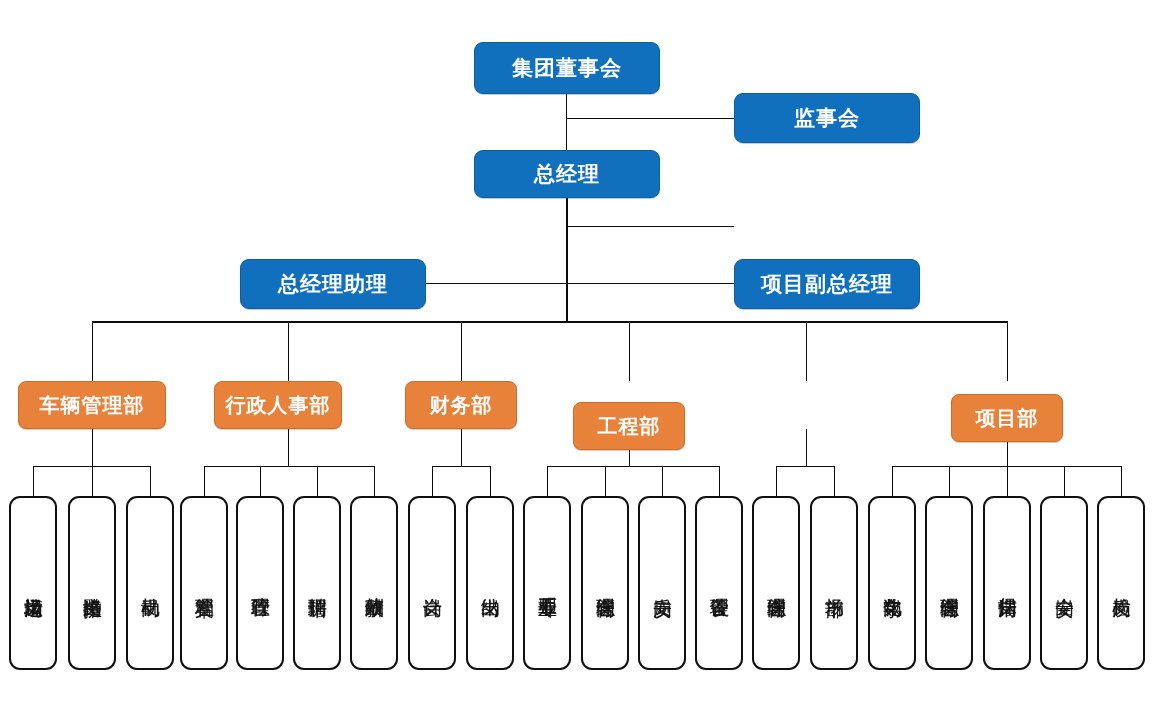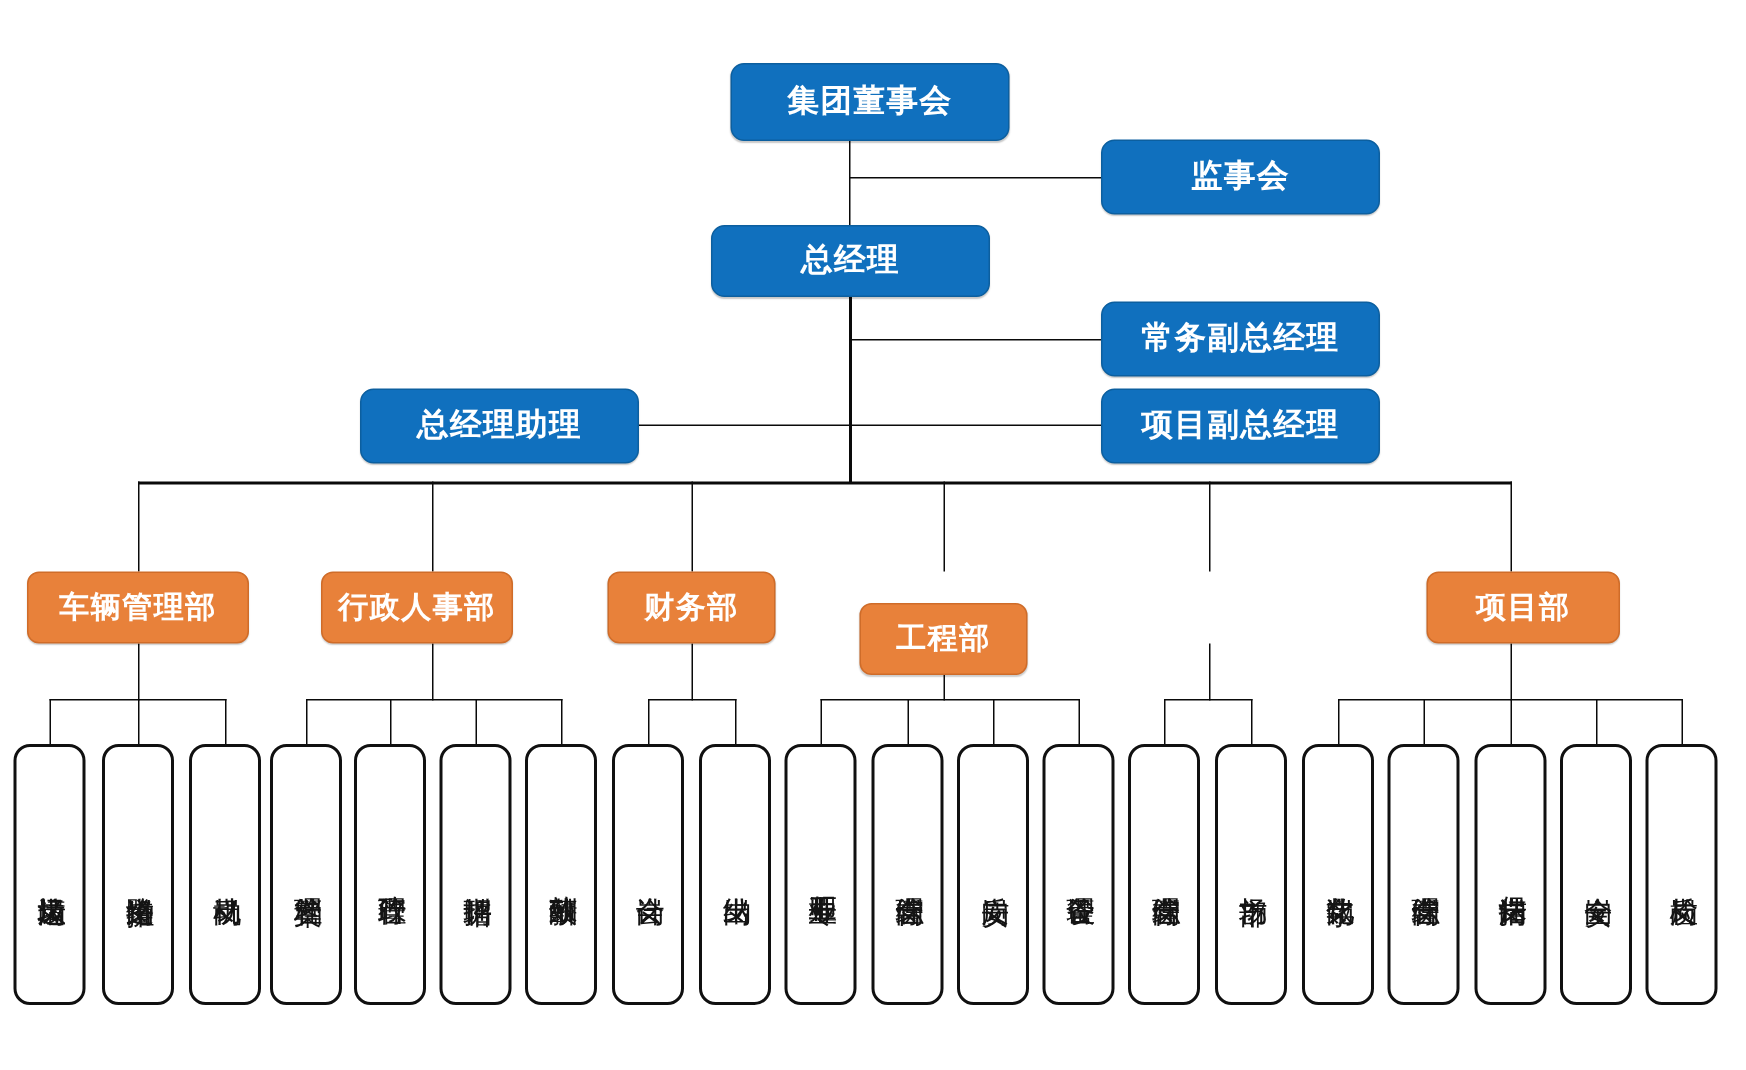--- a/index.html
+++ b/index.html
@@ -131,42 +131,41 @@
   <div class="line v" style="left:834px; top:466px; height:31px;"></div>
 
   <div class="line v" style="left:1007px; top:429px; height:38px;"></div>
   <div class="line h" style="left:892px; top:466px; width:230px;"></div>
   <div class="line v" style="left:892px; top:466px; height:31px;"></div>
   <div class="line v" style="left:949px; top:466px; height:31px;"></div>
   <div class="line v" style="left:1007px; top:466px; height:31px;"></div>
   <div class="line v" style="left:1064px; top:466px; height:31px;"></div>
   <div class="line v" style="left:1121px; top:466px; height:31px;"></div>
 
-  <div class="node blue" style="left:487px; top:42px; width:186px; height:52px;">集团董事会</div>
+  <div class="node blue" style="left:474px; top:42px; width:186px; height:52px;">集团董事会</div>
 
   <div class="node blue" style="left:734px; top:93px; width:186px; height:50px;">监事会</div>
 
   <div class="node blue" style="left:474px; top:150px; width:186px; height:48px;">总经理</div>
 
-  <div class="node blue" style="left:734px; top:201px; width:186px; height:50px;">常务副总经理</div>
 
   <div class="node blue" style="left:734px; top:259px; width:186px; height:50px;">项目副总经理</div>
 
   <div class="node blue" style="left:240px; top:259px; width:186px; height:50px;">总经理助理</div>
 
   <div class="node orange" style="left:18px; top:381px; width:148px; height:48px;">车辆管理部</div>
 
   <div class="node orange" style="left:214px; top:381px; width:128px; height:48px;">行政人事部</div>
 
   <div class="node orange" style="left:405px; top:381px; width:112px; height:48px;">财务部</div>
 
   <div class="node orange" style="left:573px; top:402px; width:112px; height:48px;">工程部</div>
 
 
-  <div class="node orange" style="left:951px; top:381px; width:129px; height:48px;">项目部</div>
+  <div class="node orange" style="left:951px; top:394px; width:112px; height:48px;">项目部</div>
 
   <div class="node leaf" style="left:9px; top:496px; width:48px; height:174px;">垃圾清运岗</div>
   <div class="node leaf" style="left:68px; top:496px; width:48px; height:174px;">道路维护岗</div>
   <div class="node leaf" style="left:126px; top:496px; width:48px; height:174px;">机动岗</div>
 
   <div class="node leaf" style="left:180px; top:496px; width:48px; height:174px;">档案管理</div>
   <div class="node leaf" style="left:236px; top:496px; width:48px; height:174px;">行政管理</div>
   <div class="node leaf" style="left:293px; top:496px; width:48px; height:174px;">招聘培训</div>
   <div class="node leaf" style="left:350px; top:496px; width:48px; height:174px;">绩效薪酬</div>
 

